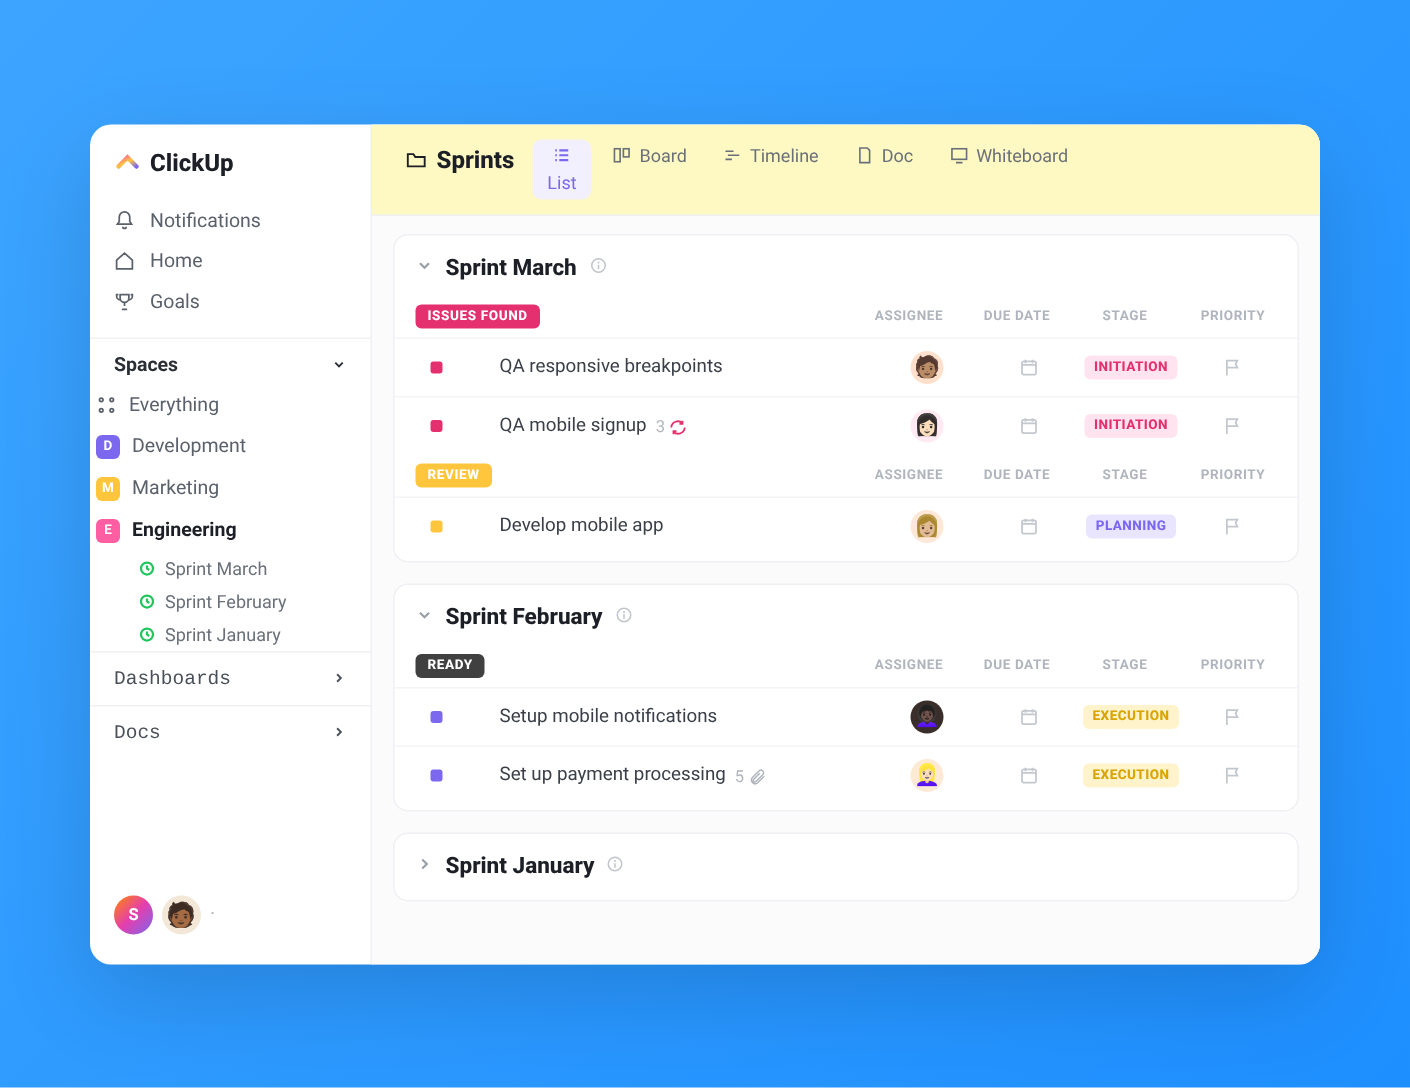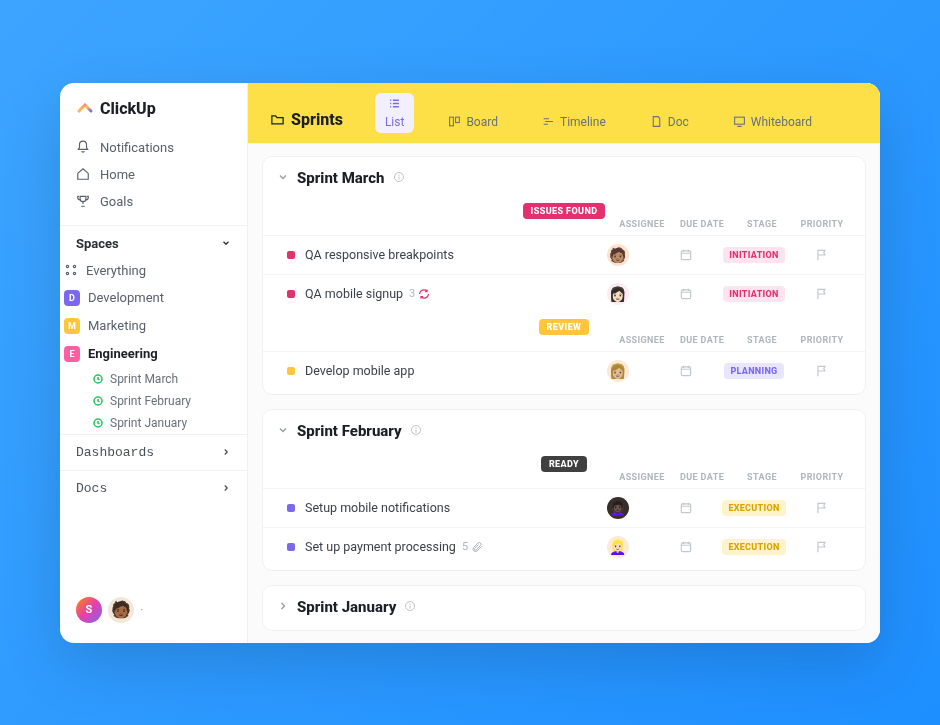--- a/index.html
+++ b/index.html
@@ -105,24 +105,24 @@
 }
 
 .main {
   flex: 1;
   display: flex;
   flex-direction: column;
   background: #fbfbfc;
 }
 .topbar {
   display: flex;
-  align-items: flex-end;
-  gap: 24px;
+  align-items: flex-start;
+  gap: 4px;
   padding: 10px 14px;
-  background: #fde047;
+  background: #fef9c3;
   border-bottom: 1px solid #eef0f3;
 }
 .topbar .crumb {
   display: flex; align-items: center; gap: 6px;
   font-weight: 800; color: #1c1f26;
   padding: 4px 8px;
 }
 .viewtab {
   display: flex; align-items: center; gap: 5px;
   padding: 4px 10px;
@@ -151,51 +151,50 @@
   padding: 0 14px 10px 14px;
   font-weight: 800; color: #1c1f26; font-size: 15px;
 }
 .sprint-title .chev { color: #9aa0a9; }
 .info-dot { width: 12px; height: 12px; color: #c0c4cb; }
 .group-header {
   display: flex; align-items: center;
   padding: 6px 14px;
   font-size: 10px;
   letter-spacing: 0.4px;
-  flex-direction: column;
 }
 .group-label {
   padding: 3px 8px;
   border-radius: 4px;
   font-weight: 800;
   color: #fff;
   font-size: 9px;
 }
 .col-headers {
   margin-left: auto;
   display: flex;
-  gap: 2px;
+  gap: 14px;
   color: #b0b5bd;
   font-size: 9px;
   font-weight: 700;
 }
 .col-headers span { width: 58px; text-align: center; }
 .task-row {
   display: flex; align-items: center;
   padding: 8px 14px;
   border-top: 1px solid #f3f4f6;
   font-size: 12.5px;
   color: #3a3f48;
 }
 .task-dot {
   width: 8px; height: 8px; border-radius: 2px;
   margin: 0 10px 0 10px;
   flex-shrink: 0;
 }
-.task-name { flex: 1; display: flex; align-items: center; gap: 6px; }
+.task-name { flex: 1; display: flex; align-items: flex-end; gap: 6px; margin-left: 28px; }
 .task-meta { color: #b0b5bd; font-size: 11px; display:flex; align-items:center; gap:3px;}
 .task-cols {
   display: flex; gap: 10px; align-items: center;
 }
 .task-cols > div { width: 58px; display: flex; justify-content: center; align-items: center; }
 .mini-avatar {
   width: 22px; height: 22px; border-radius: 50%;
   display: flex; align-items: center; justify-content: center;
   font-size: 14px;
 }

